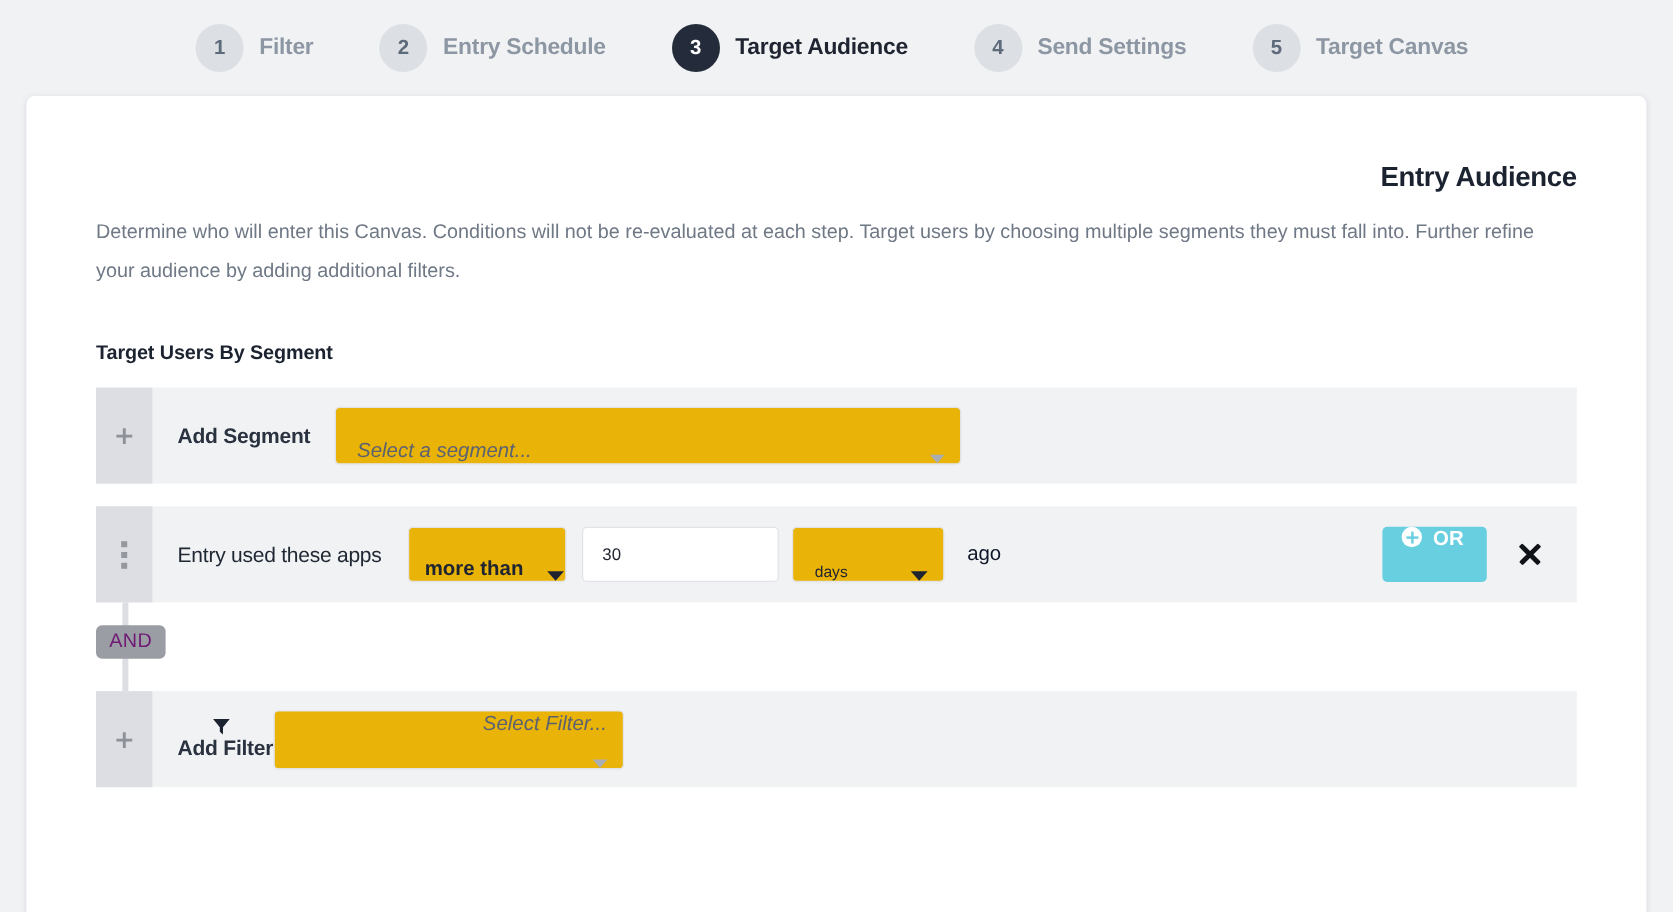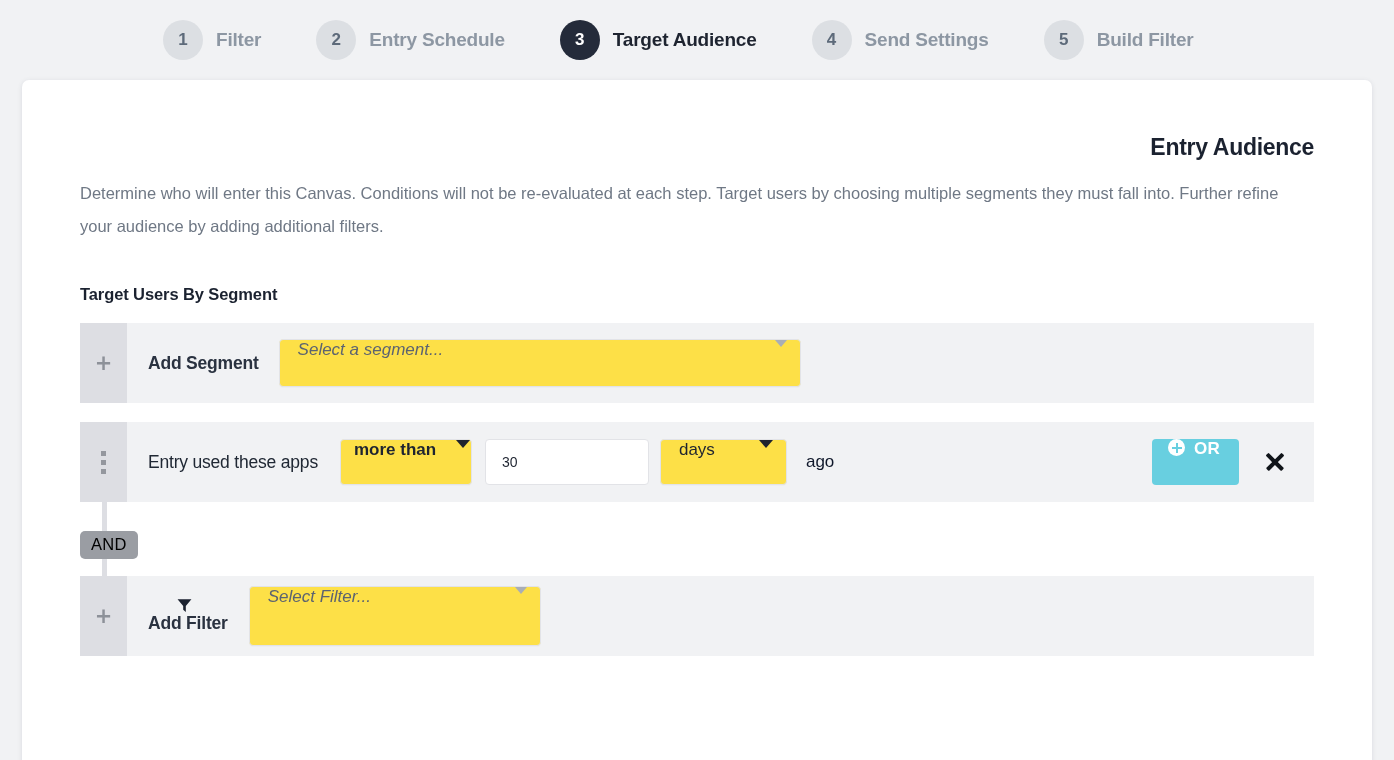--- a/index.html
+++ b/index.html
@@ -136,59 +136,59 @@
     font-size: 17.5px;
     color: #2a3240;
     font-weight: 700;
     letter-spacing: -0.2px;
     white-space: nowrap;
   }
   .row-label.plain { font-weight: 400; color: #202834; }
 
   
   .select-box {
-    background: #fde047;
+    background: #eab308;
     border: 1px solid #e2e3e7;
     border-radius: 4px;
     height: 46px;
     display: flex;
-    align-items: flex-start;
+    align-items: flex-end;
     justify-content: space-between;
     padding: 0 13px 0 18px;
     cursor: pointer;
     box-shadow: 0 1px 1px rgba(0,0,0,0.02);
   }
   .select-box.placeholder-style .sel-text {
     font-style: italic;
     color: #5c6370;
     font-size: 17px;
   }
   .sel-text {
-    font-size: 17px;
+    font-size: 13px;
     color: #1e2430;
     white-space: nowrap;
   }
   .caret-light {
     width: 0; height: 0;
     border-left: 6px solid transparent;
     border-right: 6px solid transparent;
     border-top: 7px solid #a9aeb6;
     margin-left: 18px;
     flex: none;
   }
   .caret-dark {
     width: 0; height: 0;
     border-left: 7px solid transparent;
     border-right: 7px solid transparent;
     border-top: 8px solid #1f242e;
     flex: none;
   }
 
   #segment-select { width: 522px; margin-left: 20px; height: 48px; }
-  #filter-select  { width: 292px; margin-left: 21px; height: 60px; }
+  #filter-select  { width: 292px; height: 49px; flex-direction: column; }
 
   .op-select {
     width: 132px;
     margin-left: 22px;
     padding: 0 11px 0 13px;
     gap: 20px;
   }
   .op-select .sel-text { font-weight: 700; font-size: 17px; }
 
   .num-input {
@@ -284,23 +284,23 @@
     position: absolute;
     left: 22px;
     top: 0;
     width: 5px;
     height: 74px;
     background: #dddee3;
   }
   .and-badge {
     position: absolute;
     left: 0;
-    top: 29px;
+    top: 19px;
     background: #9a9da3;
-    color: #000000;
+    color: #701a75;
     border-radius: 5px;
     padding: 5px 11px 6px 11px;
     font-size: 16.5px;
     letter-spacing: 0.3px;
     line-height: 1;
   }
 
   
   .funnel {
     width: 15px; height: 15px;
@@ -326,21 +326,21 @@
   <div class="step active">
     <div class="step-circle">3</div>
     <div class="step-label">Target Audience</div>
   </div>
   <div class="step">
     <div class="step-circle">4</div>
     <div class="step-label">Send Settings</div>
   </div>
   <div class="step">
     <div class="step-circle">5</div>
-    <div class="step-label">Build Filter</div>
+    <div class="step-label">Target Canvas</div>
   </div>
 </div>
 
 <div class="card">
 
   <div class="section-title">Entry Audience</div>
   <div class="section-desc">Determine who will enter this Canvas. Conditions will not be re-evaluated at each step. Target users by choosing multiple segments they must fall into. Further refine your audience by adding additional filters.</div>
 
   <div class="sub-title">Target Users By Segment</div>
 

